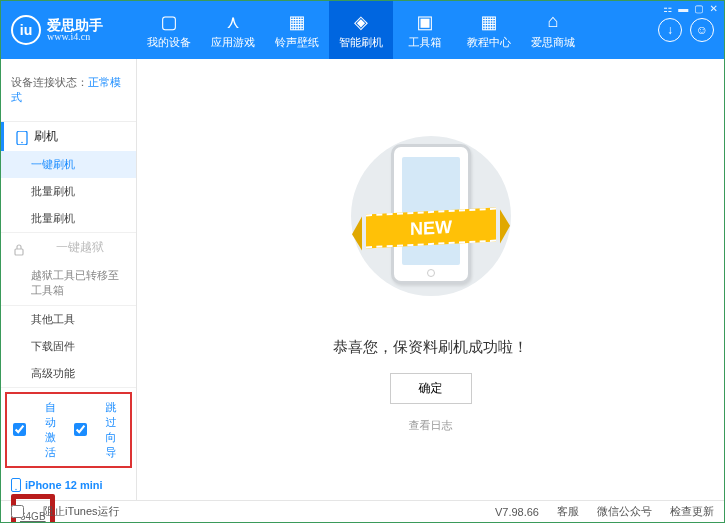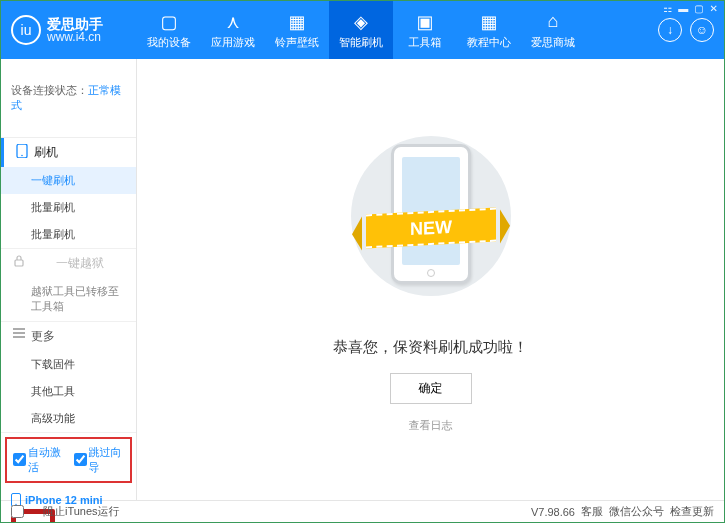--- a/index.html
+++ b/index.html
@@ -1,64 +1,64 @@
 <!DOCTYPE html>
 <html><head>
 <meta charset="utf-8">
 <style>
 * { margin: 0; padding: 0; box-sizing: border-box; font-family: "Microsoft YaHei", Arial, sans-serif; }
 body { width: 725px; height: 523px; background: #fff; border: 1px solid #3a9a5a; overflow: hidden; position: relative; }
 .header { height: 58px; background: #1a8cff; color: #fff; display: flex; align-items: center; padding: 0 10px; }
 .logo-section { display: flex; align-items: center; gap: 6px; width: 126px; }
-.logo-circle { width: 30px; height: 30px; border: 2px solid #fff; border-radius: 50%; display: flex; align-items: center; justify-content: center; font-size: 14px; font-weight: normal; }
+.logo-circle { width: 30px; height: 30px; border: 2px solid #fff; border-radius: 50%; display: flex; align-items: center; justify-content: center; font-size: 14px; font-weight: bold; }
 .logo-text { display: flex; flex-direction: column; line-height: 1; }
 .logo-text .title { font-size: 14px; font-weight: bold; }
-.logo-text .url { font-size: 12px; opacity: 0.9; }
+.logo-text .url { font-size: 10px; opacity: 0.9; font-family: Liberation Serif, serif; }
 .nav-tabs { display: flex; flex: 1; height: 100%; }
 .nav-tab { width: 64px; display: flex; flex-direction: column; align-items: center; justify-content: center; gap: 2px; font-size: 11px; cursor: pointer; }
 .nav-tab.active { background: #0066e0; }
 .nav-tab .icon { font-size: 18px; height: 22px; display: flex; align-items: center; }
 .header-right { display: flex; align-items: center; gap: 8px; margin-left: auto; }
 .header-right .win-controls { position: absolute; top: 2px; right: 6px; display: flex; gap: 6px; font-size: 10px; }
 .win-controls span { cursor: pointer; opacity: 0.9; }
 .circ-btn { width: 24px; height: 24px; border: 1.5px solid #fff; border-radius: 50%; display: flex; align-items: center; justify-content: center; font-size: 12px; cursor: pointer; }
 .body-area { display: flex; height: calc(100% - 58px - 22px); }
 .sidebar { width: 136px; border-right: 1px solid #e5e5e5; background: #fff; display: flex; flex-direction: column; font-size: 11px; color: #333; }
-.conn-status { padding: 24px 10px; font-size: 11px; color: #666; border-bottom: 1px solid #eee; }
+.conn-status { padding: 16px 10px; font-size: 11px; color: #666; border-bottom: 1px solid #eee; }
 .conn-status .mode { color: #1a8cff; }
 .side-group { border-bottom: 1px solid #f0f0f0; }
-.side-header { display: flex; align-items: flex-start; gap: 6px; padding: 6px 12px; font-size: 12px; color: #555; }
+.side-header { display: flex; align-items: flex-end; gap: 6px; padding: 6px 12px; font-size: 12px; color: #555; }
 .side-header.blue-bar { border-left: 3px solid #1a8cff; color: #222; }
 .side-item { padding: 6px 10px 6px 30px; color: #444; cursor: pointer; }
 .side-item.active { background: #e6f2ff; color: #1a8cff; }
 .side-note { padding: 6px 10px 6px 30px; color: #888; font-size: 11px; line-height: 1.4; }
 .side-lock { color: #bbb; gap: 31px; }
 .checkbox-row { border: 2px solid #d33; margin: 4px; padding: 6px 6px; display: flex; gap: 10px; font-size: 11px; color: #1a8cff; }
-.checkbox-row label { display: flex; gap: 2px; align-items: center; }
+.checkbox-row label { display: flex; gap: 19px; align-items: center; }
 .checkbox-row input { accent-color: #1a8cff; }
 .device-block { padding: 6px 10px; font-size: 11px; }
 .device-block .dev-name { color: #1a8cff; font-weight: bold; display: flex; align-items: center; gap: 4px; }
 .device-block .storage { display: inline-block; border: 5px solid #b91c1c; padding: 12px 4px; border-radius: 2px; font-size: 10px; color: #666; margin-top: 2px; text-decoration: underline; }
 .device-block .down { font-size: 10px; color: #888; margin-top: 2px; }
 .main { flex: 1; display: flex; flex-direction: column; align-items: center; justify-content: center; position: relative; }
 .phone-illus { width: 170px; height: 200px; position: relative; margin-bottom: 12px; }
 .circle-bg { position: absolute; width: 160px; height: 160px; background: #e8ecef; border-radius: 50%; top: 10px; left: 5px; }
 .phone { position: absolute; width: 80px; height: 140px; background: #fff; border-radius: 10px; border: 3px solid #d0d4d8; top: 18px; left: 45px; box-shadow: 1px 2px 3px rgba(0,0,0,0.1); }
 .phone::after { content:''; position:absolute; top:10px; left:8px; right:8px; bottom:16px; background:#d4e8f7; border-radius:2px; }
 .phone .home { position:absolute; bottom:4px; left:50%; transform:translateX(-50%); width:8px; height:8px; border:1px solid #ccc; border-radius:50%; }
 .new-ribbon { position:absolute; top:85px; left:20px; width:130px; height:34px; background:#ffc107; transform: skewY(-3deg); display:flex; align-items:center; justify-content:center; font-size:18px; font-weight:900; color:#fff; border: 2px dashed #fff; border-left:none; border-right:none; }
 .new-ribbon::before,.new-ribbon::after{content:'';position:absolute;width:0;height:0;border:10px solid transparent;}
 .new-ribbon::before{left:-14px;border-right-color:#e0a800;border-left:none;border-top-width:17px;border-bottom-width:17px;top:0;}
 .new-ribbon::after{right:-14px;border-left-color:#e0a800;border-right:none;border-top-width:17px;border-bottom-width:17px;top:0;}
 .success-text { font-size: 15px; color: #333; margin-bottom: 16px; }
 .ok-btn { padding: 6px 28px; border: 1px solid #ccc; background: #fff; font-size: 12px; color: #000000; cursor: pointer; margin-bottom: 14px; }
 .log-link { font-size: 11px; color: #999; cursor: pointer; }
 .footer { height: 22px; border-top: 1px solid #e5e5e5; display: flex; align-items: center; padding: 0 10px; font-size: 11px; color: #555; }
 .footer label { display: flex; align-items: center; gap: 19px; }
-.footer-right { margin-left: auto; display: flex; gap: 6px; align-items: center; }
+.footer-right { margin-left: auto; display: flex; gap: 18px; align-items: center; }
 .footer-right span { cursor: pointer; }
 svg { display: block; }
 </style>
 </head>
 <body>
 
 <div class="header">
   <div class="logo-section">
     <div class="logo-circle">iu</div>
     <div class="logo-text">
@@ -133,32 +133,22 @@
           <svg width="12" height="12" viewBox="0 0 12 12">
               <rect x="2" y="5" width="8" height="6" rx="1" fill="none" stroke="#bbb" stroke-width="1.2"></rect>
               <path d="M4 5 V3 a2 2 0 0 1 4 0 V5" fill="none" stroke="#bbb" stroke-width="1.2"></path>
             </svg>
         </span>
         <span>一键越狱</span>
       </div>
       <div class="side-note">越狱工具已转移至工具箱</div>
     </div>
     <div class="side-group">
-      <div class="side-header">
-        <span>
-          <svg width="12" height="10" viewBox="0 0 12 10">
-              <line x1="0" y1="1" x2="12" y2="1" stroke="#888" stroke-width="1.4"></line>
-              <line x1="0" y1="5" x2="12" y2="5" stroke="#888" stroke-width="1.4"></line>
-              <line x1="0" y1="9" x2="12" y2="9" stroke="#888" stroke-width="1.4"></line>
-            </svg>
-        </span>
-        <span>更多</span>
-      </div>
+      <div class="side-item">其他工具</div>
       <div class="side-item">下载固件</div>
-      <div class="side-item">其他工具</div>
       <div class="side-item">高级功能</div>
     </div>
     <div class="checkbox-row">
       <label>
           <input type="checkbox" checked="" style="">
           <span>自动激活</span>
         </label>
       <label>
           <input type="checkbox" checked="" style="">
           <span>跳过向导</span>

